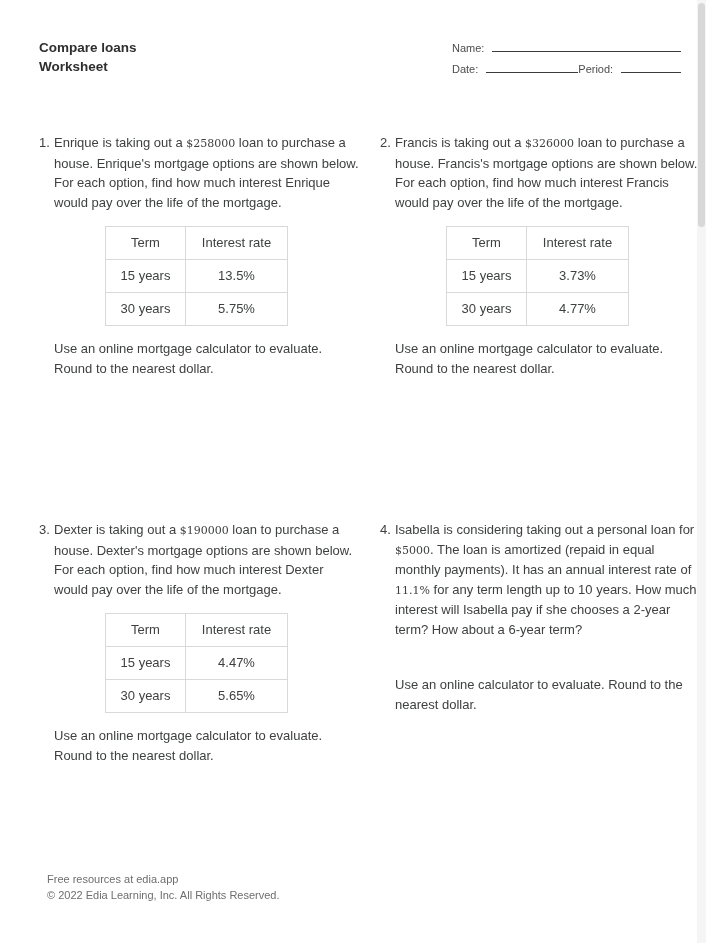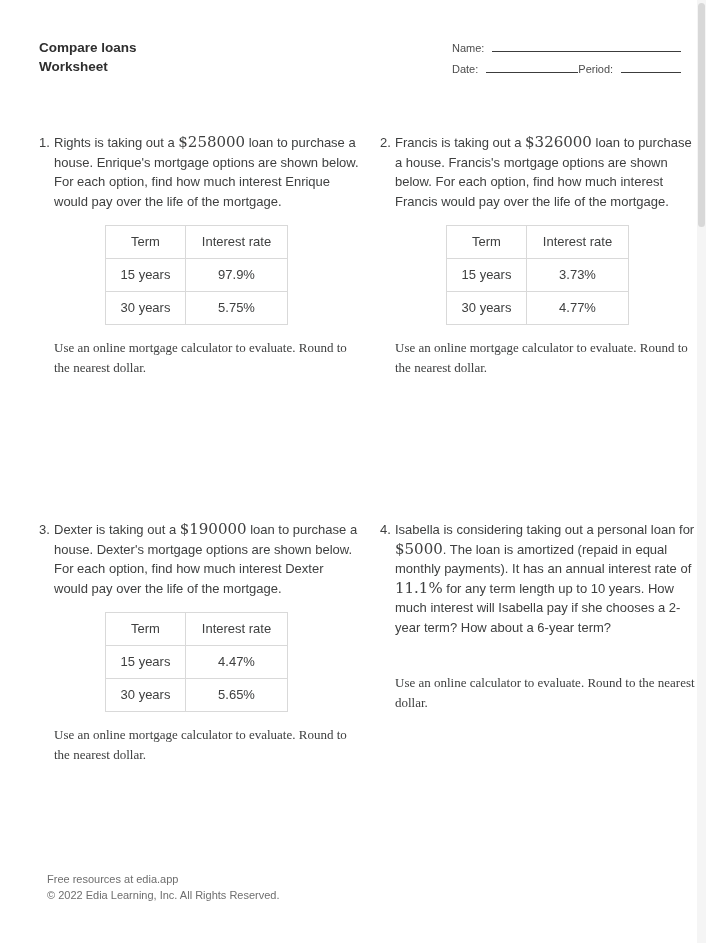--- a/index.html
+++ b/index.html
@@ -51,41 +51,41 @@
     display: grid;
     grid-template-columns: 321px 321px;
     column-gap: 20px;
     grid-auto-rows: 387px;
   }
   .problem { display: flex; font-size: 13px; line-height: 19.5px; }
   .problem-number { width: 15px; flex: none; }
   .problem-body { flex: 1; }
   .serif {
     font-family: "DejaVu Serif", "Liberation Serif", serif;
-    font-size: 15px;
+    font-size: 11px;
   }
 
   
   .loan-table {
     border-collapse: collapse;
     margin: 14px 0 0 51px;
   }
   .loan-table th, .loan-table td {
     border: 1px solid #d9d9d9;
     text-align: center;
     font-weight: 400;
     font-size: 13px;
     color: #3f4040;
     height: 33px;
     padding: 0 4px;
   }
   .loan-table th:first-child, .loan-table td:first-child { width: 80px; }
   .loan-table th:last-child, .loan-table td:last-child { width: 102px; }
 
-  .note { margin-top: 13px; font-family: Liberation Serif, serif; }
+  .note { margin-top: 13px; }
   .note.no-table { margin-top: 36px; }
 
   
   .footer {
     position: absolute;
     left: 39px;
     top: 872px;
     font-size: 11px;
     line-height: 15.5px;
     color: #6e6e6e;
@@ -131,32 +131,32 @@
       <span class="blank-line line-date"></span>
       <span class="period-label">Period:</span>
       <span class="blank-line line-period"></span>
     </div>
   </div>
 
   <div class="problems">
       <div class="problem">
         <div class="problem-number">1.</div>
         <div class="problem-body">
-          <div><span>Rights is taking out a </span><span class="serif">$258000</span><span> loan to purchase a house. Enrique's mortgage options are shown below. For each option, find how much interest Enrique would pay over the life of the mortgage.</span></div>
+          <div><span>Enrique is taking out a </span><span class="serif">$258000</span><span> loan to purchase a house. Enrique's mortgage options are shown below. For each option, find how much interest Enrique would pay over the life of the mortgage.</span></div>
           <table class="loan-table">
             <thead>
               <tr>
                 <th>Term</th>
                 <th>Interest rate</th>
               </tr>
             </thead>
             <tbody>
               <tr>
                 <td>15 years</td>
-                <td>97.9%</td>
+                <td>13.5%</td>
               </tr>
               <tr>
                 <td>30 years</td>
                 <td>5.75%</td>
               </tr>
             </tbody>
           </table>
           <div class="note">Use an online mortgage calculator to evaluate. Round to the nearest dollar.</div>
         </div>
       </div>

